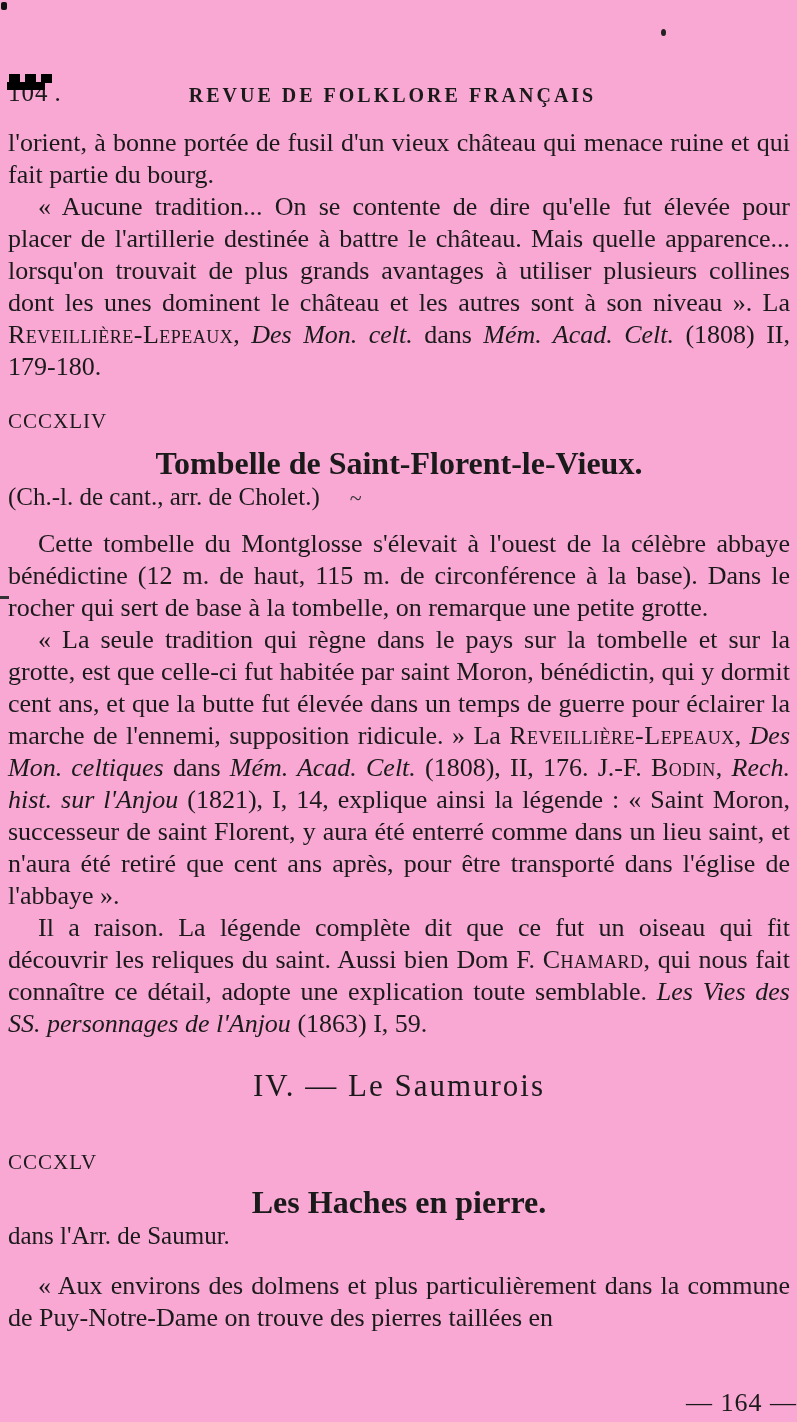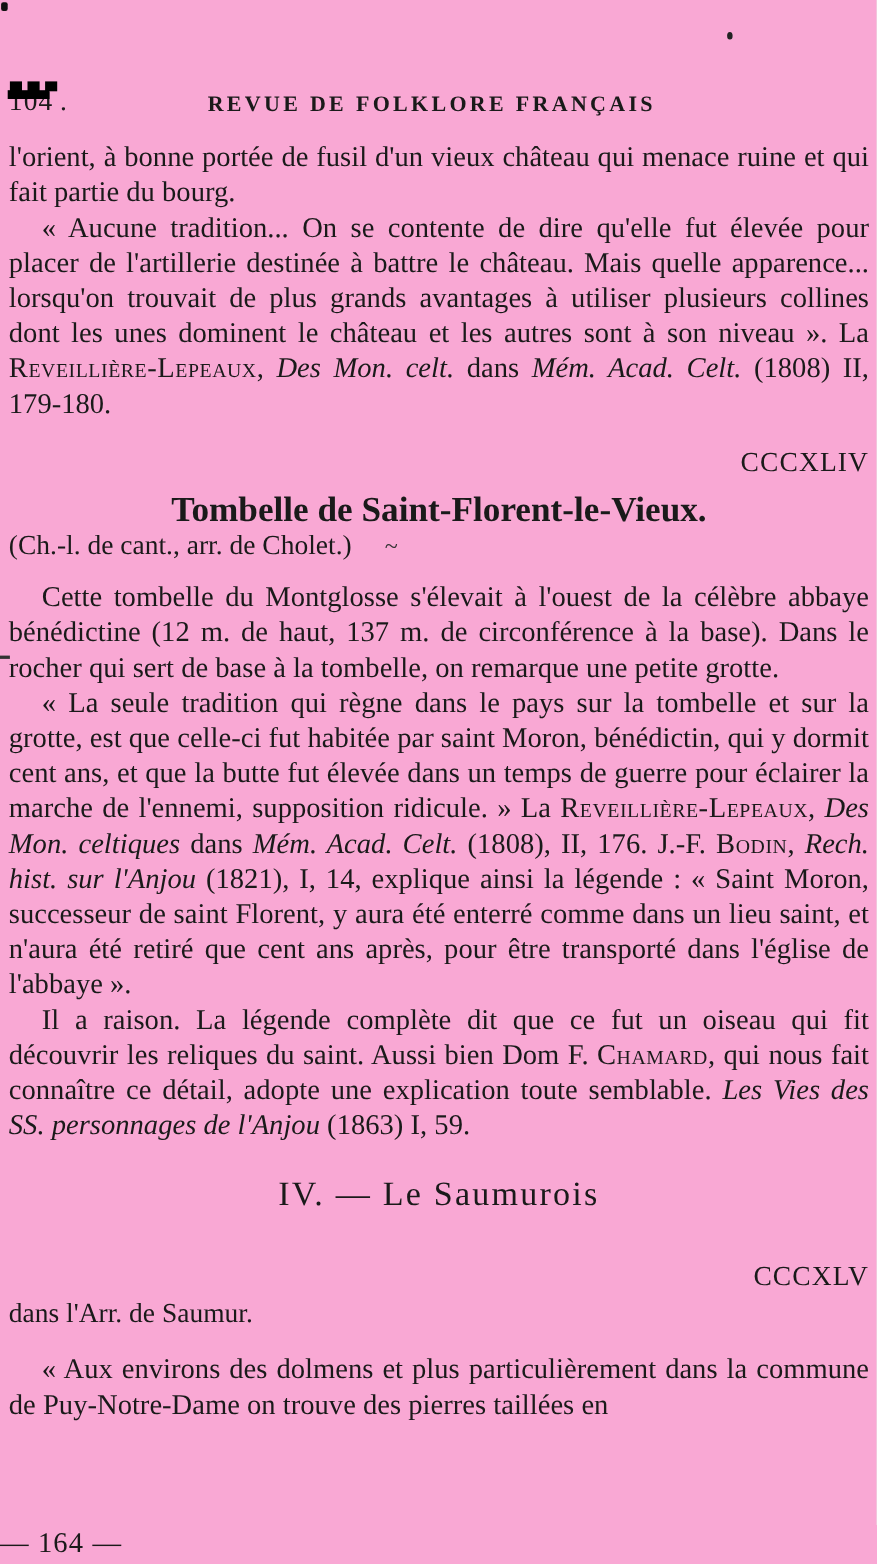--- a/index.html
+++ b/index.html
@@ -34,35 +34,35 @@
   }
 
   
   .main { position: absolute; left: 8px; top: 127px; width: 782px; }
   p.body-par { margin: 0; font-size: 26px; line-height: 32px; text-align: justify; }
   p.indent { text-indent: 30px; }
   .seg-n { font-style: normal; margin-top: 30px; }
   .seg-i { font-style: italic; }
   .seg-sc { font-variant: small-caps; letter-spacing: 0.5px; }
 
-  .section-number { text-align: right; font-size: 25px; letter-spacing: 1px; line-height: 32px; margin: 22px 0 0 0; }
+  .section-number { text-align: left; font-size: 21px; letter-spacing: 1px; line-height: 32px; margin: 22px 0 0 0; }
   .section-title  { text-align: center; font-size: 32px; font-weight: bold; line-height: 32px; margin: 10px 0 0 0; }
   .section-subtitle { text-align: left; font-size: 25px; line-height: 32px; margin: 2px 0 0 0; }
   .subtitle-mark { display: inline-block; margin-left: 30px; font-size: 22px; color: #333; }
 
   .part-heading { text-align: center; font-size: 31px; letter-spacing: 2px; line-height: 40px; font-weight: normal; margin: 26px 0 0 0; }
 
   .spacer-p3 { height: 14px; }
   .spacer-p6 { height: 18px; }
   .sec2-number { margin-top: 40px; }
   .sec2-title { margin-top: 8px; }
 
   .footer-pagenum {
     position: absolute; left: 0; right: 0; top: 1388px;
-    text-align: left; font-size: 26px; letter-spacing: 1px;
+    text-align: right; font-size: 26px; letter-spacing: 1px;
   }
 </style>
 </head>
 <body>
 
 <div class="page">
 
   <div class="speck-top-left"></div>
   <div class="speck-upper-right"></div>
   <div class="margin-dash"></div>
@@ -82,29 +82,30 @@
     <p class="body-par"><span class="seg-n">l'orient, à bonne portée de fusil d'un vieux château qui menace ruine et qui fait partie du bourg.</span></p>
 
     <p class="body-par indent"><span class="seg-n">« Aucune tradition... On se contente de dire qu'elle fut élevée pour placer de l'artillerie destinée à battre le château. Mais quelle apparence... lorsqu'on trouvait de plus grands avantages à utiliser plusieurs collines dont les unes dominent le château et les autres sont à son niveau ». La </span><span class="seg-sc">Reveillière-Lepeaux</span><span class="seg-n">, </span><span class="seg-i">Des Mon. celt.</span><span class="seg-n"> dans </span><span class="seg-i">Mém. Acad. Celt.</span><span class="seg-n"> (1808) II, 179-180.</span></p>
 
     <div class="section-number">CCCXLIV</div>
     <div class="section-title">Tombelle de Saint-Florent-le-Vieux.</div>
     <div class="section-subtitle"><span>(Ch.-l. de cant., arr. de Cholet.)</span><span class="subtitle-mark">~</span></div>
 
     <div class="spacer-p3"></div>
 
-    <p class="body-par indent"><span class="seg-n">Cette tombelle du Montglosse s'élevait à l'ouest de la célèbre abbaye bénédictine (12 m. de haut, 137 m. de circonférence à la base). Dans le rocher qui sert de base à la tombelle, on remarque une petite grotte.</span></p>
+    <p class="body-par indent"><span class="seg-n">Cette tombelle du Montglosse s'élevait à l'ouest de la célèbre abbaye bénédictine (12 m. de haut, 115 m. de circonférence à la base). Dans le rocher qui sert de base à la tombelle, on remarque une petite grotte.</span></p>
 
     <p class="body-par indent"><span class="seg-n">« La seule tradition qui règne dans le pays sur la tombelle et sur la grotte, est que celle-ci fut habitée par saint Moron, bénédictin, qui y dormit cent ans, et que la butte fut élevée dans un temps de guerre pour éclairer la marche de l'ennemi, supposition ridicule. » La </span><span class="seg-sc">Reveillière-Lepeaux</span><span class="seg-n">, </span><span class="seg-i">Des Mon. celtiques</span><span class="seg-n"> dans </span><span class="seg-i">Mém. Acad. Celt.</span><span class="seg-n"> (1808), II, 176. J.-F. </span><span class="seg-sc">Bodin</span><span class="seg-n">, </span><span class="seg-i">Rech. hist. sur l'Anjou</span><span class="seg-n"> (1821), I, 14, explique ainsi la légende : « Saint Moron, successeur de saint Florent, y aura été enterré comme dans un lieu saint, et n'aura été retiré que cent ans après, pour être transporté dans l'église de l'abbaye ».</span></p>
 
     <p class="body-par indent"><span class="seg-n">Il a raison. La légende complète dit que ce fut un oiseau qui fit découvrir les reliques du saint. Aussi bien Dom F. </span><span class="seg-sc">Chamard</span><span class="seg-n">, qui nous fait connaître ce détail, adopte une explication toute semblable. </span><span class="seg-i">Les Vies des SS. personnages de l'Anjou</span><span class="seg-n"> (1863) I, 59.</span></p>
 
     <h2 class="part-heading">IV. — Le Saumurois</h2>
 
     <div class="section-number sec2-number">CCCXLV</div>
+    <div class="section-title sec2-title">Les Haches en pierre.</div>
     <div class="section-subtitle">dans l'Arr. de Saumur.</div>
 
     <div class="spacer-p6"></div>
 
     <p class="body-par indent"><span class="seg-n">« Aux environs des dolmens et plus particulièrement dans la commune de Puy-Notre-Dame on trouve des pierres taillées en</span></p>
 
   </div>
 
   <div class="footer-pagenum">— 164 —</div>
 

